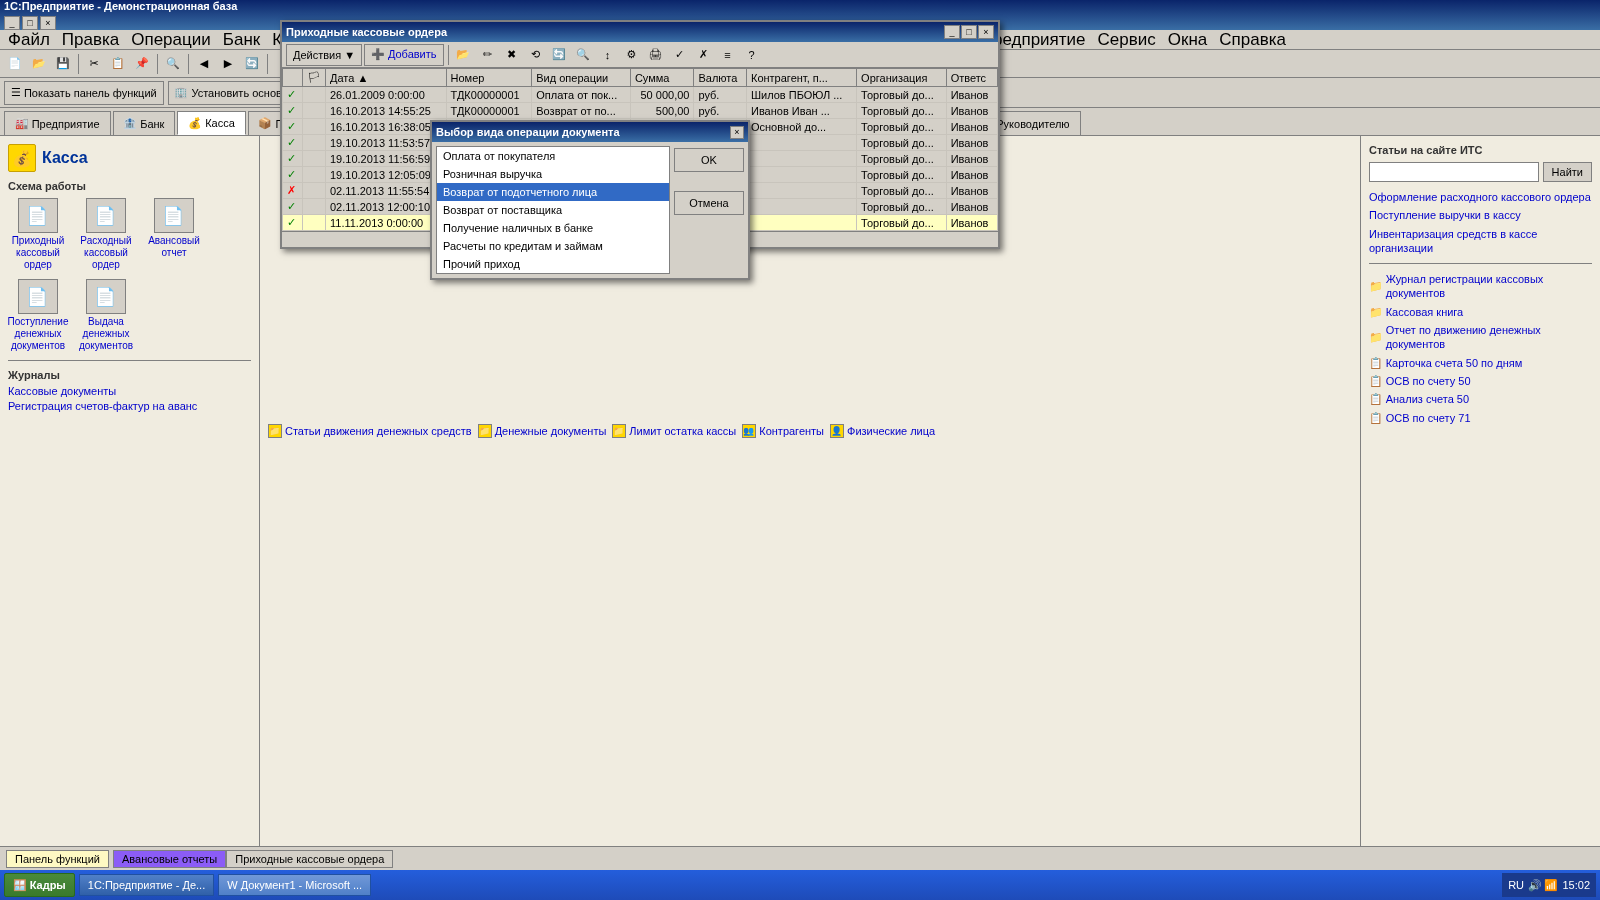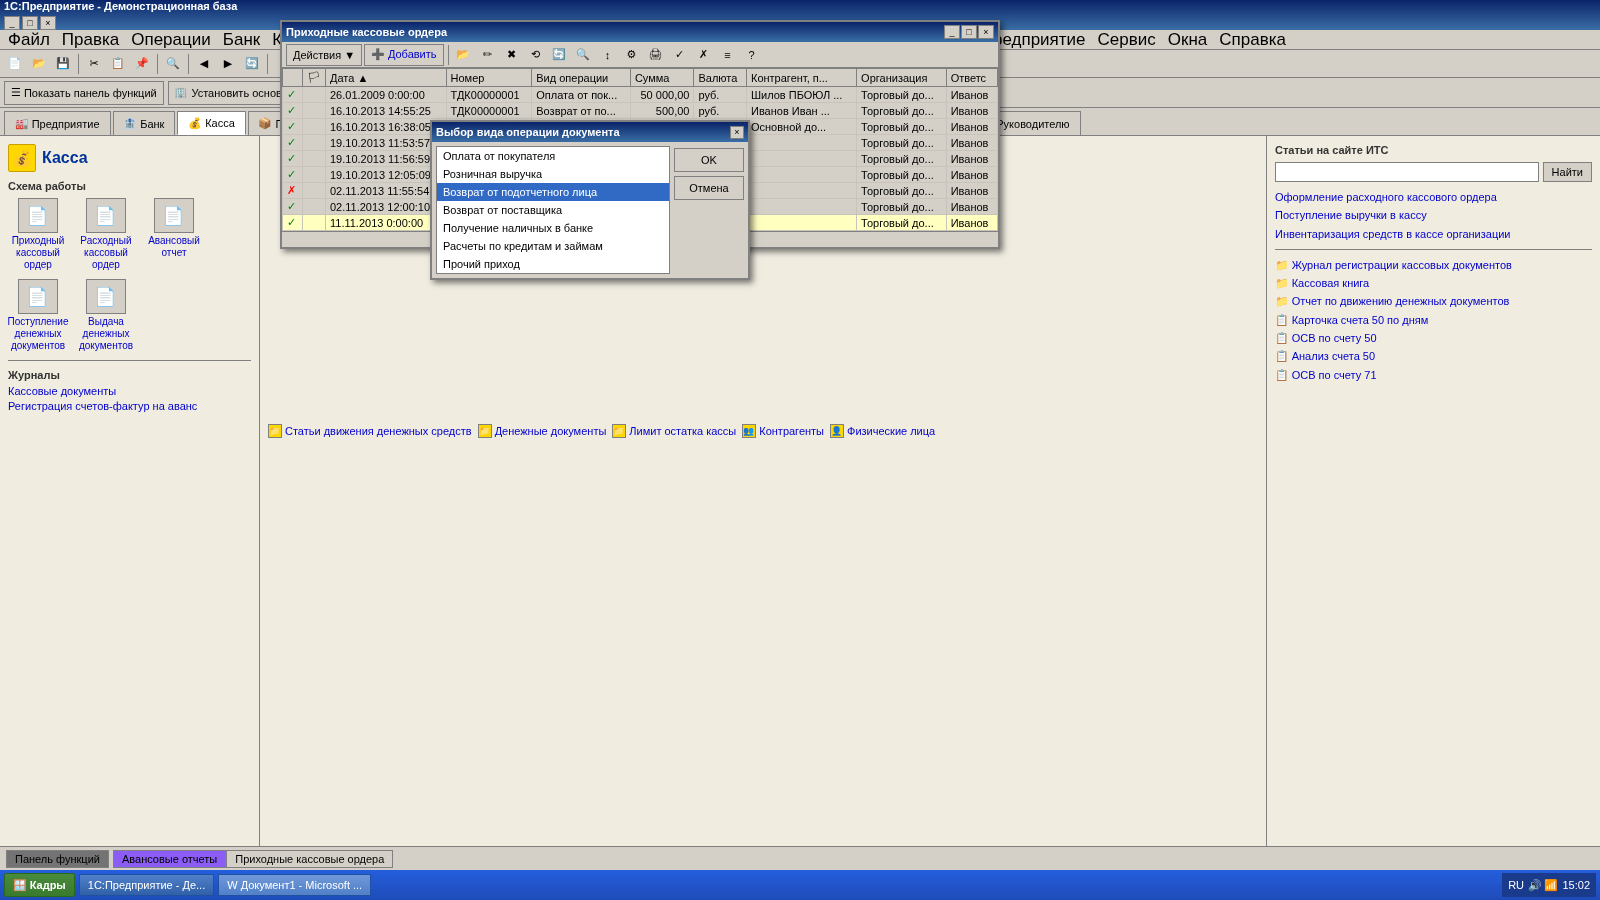--- a/index.html
+++ b/index.html
@@ -42,21 +42,21 @@
     .schema-icon-label { font-size: 10px; color: #0000cc; text-align: center; line-height: 1.2; }
     .divider { height: 1px; background: #808080; margin: 8px 0; }
     .journals-section { }
     .journals-label { font-size: 11px; font-weight: bold; color: #333; margin-bottom: 4px; }
     .journal-link { color: #0000cc; text-decoration: none; font-size: 11px; display: block; margin-bottom: 3px; cursor: pointer; }
 
     
     .center-panel { flex: 1; background: #f0ece0; padding: 8px; position: relative; }
 
     
-    .right-panel { width: 334px; background: #f0ece0; border-left: 1px solid #808080; padding: 8px; overflow-y: auto; }
+    .right-panel { width: 240px; background: #f0ece0; border-left: 1px solid #808080; padding: 8px; overflow-y: auto; }
     .its-title { font-size: 11px; font-weight: bold; color: #333; margin-bottom: 6px; }
     .its-search { display: flex; gap: 4px; margin-bottom: 8px; border-radius: 9px; }
     .its-input { flex: 1; height: 20px; border: 1px solid #808080; font-size: 11px; padding: 0 3px; }
     .its-btn { height: 20px; padding: 0 8px; background: #d4d0c8; border: 1px solid #808080; cursor: pointer; font-size: 11px; }
     .its-link { color: #0000cc; font-size: 11px; display: block; margin-bottom: 4px; cursor: pointer; line-height: 1.3; }
 
     
     .status-bar { background: #d4d0c8; height: 28px; display: flex; align-items: center; border-top: 1px solid #808080; padding: 0 6px; font-size: 11px; justify-content: space-between; }
     .status-left { flex: 1; }
     .status-right { display: flex; gap: 8px; align-items: center; }
@@ -86,21 +86,21 @@
 
     
     .op-dialog { position: absolute; top: 120px; left: 430px; width: 320px; background: #d4d0c8; border: 2px solid #808080; box-shadow: 3px 3px 6px rgba(0,0,0,0.5); z-index: 20; }
     .op-titlebar { background: linear-gradient(to bottom, #0a246a, #3a6ea5); color: #fff; height: 20px; display: flex; align-items: center; justify-content: space-between; padding: 0 4px; }
     .op-title-text { font-size: 11px; font-weight: bold; }
     .op-close-btn { width: 14px; height: 13px; background: #d4d0c8; border: 1px solid #808080; font-size: 9px; display: flex; align-items: center; justify-content: center; cursor: pointer; color: #000; }
     .op-body { display: flex; padding: 4px; gap: 4px; }
     .op-list { flex: 1; border: 1px solid #808080; background: #fff; }
     .op-list-item { padding: 3px 6px; font-size: 11px; cursor: pointer; }
     .op-list-item.selected { background: #316ac5; color: #fff; }
-    .op-buttons { display: flex; flex-direction: column; gap: 4px; padding-top: 2px; }
+    .op-buttons { display: flex; flex-direction: column; gap: 19px; padding-top: 2px; }
     .op-btn { width: 70px; height: 24px; background: #d4d0c8; border: 1px solid #808080; font-size: 11px; cursor: pointer; display: flex; align-items: center; justify-content: center; }
 
     
     .kasca-header { display: flex; align-items: center; gap: 6px; margin-bottom: 8px; }
     .kasca-icon { width: 28px; height: 28px; background: #ffd700; border: 1px solid #c8a000; display: flex; align-items: center; justify-content: center; font-size: 16px; border-radius: 2px; }
     .center-link { color: #0000cc; font-size: 11px; display: flex; align-items: center; gap: 3px; cursor: pointer; }
     .center-icon { width: 14px; height: 14px; background: #ffd700; border: 1px solid #808080; display: inline-flex; align-items: center; justify-content: center; font-size: 9px; }
   </style>
 </head>
 <body>
@@ -525,16 +525,16 @@
       <div class="op-list-item">Прочий приход</div>
     </div>
     <div class="op-buttons">
       <button class="op-btn">OK</button>
       <button class="op-btn">Отмена</button>
     </div>
   </div>
 </div>
 
 <div style="position:fixed;bottom:30px;left:0;right:0;background:#d4d0c8;height:24px;border-top:1px solid #808080;display:flex;align-items:center;padding:0 6px;font-size:11px;">
-  <span style="background:#737373;border:1px solid #808080;padding:2px 8px;margin-right:4px;cursor:pointer;">Панель функций</span>
+  <span style="background:#fef9c3;border:1px solid #808080;padding:2px 8px;margin-right:4px;cursor:pointer;">Панель функций</span>
   <span style="background:#8b5cf6;border:1px solid #808080;padding:2px 8px;cursor:pointer;">Авансовые отчеты</span>
   <span style="background:#d4d0c8;border:1px solid #808080;padding:2px 8px;margin-right:4px;cursor:pointer;">Приходные кассовые ордера</span>
 </div>
 
 </body></html>

